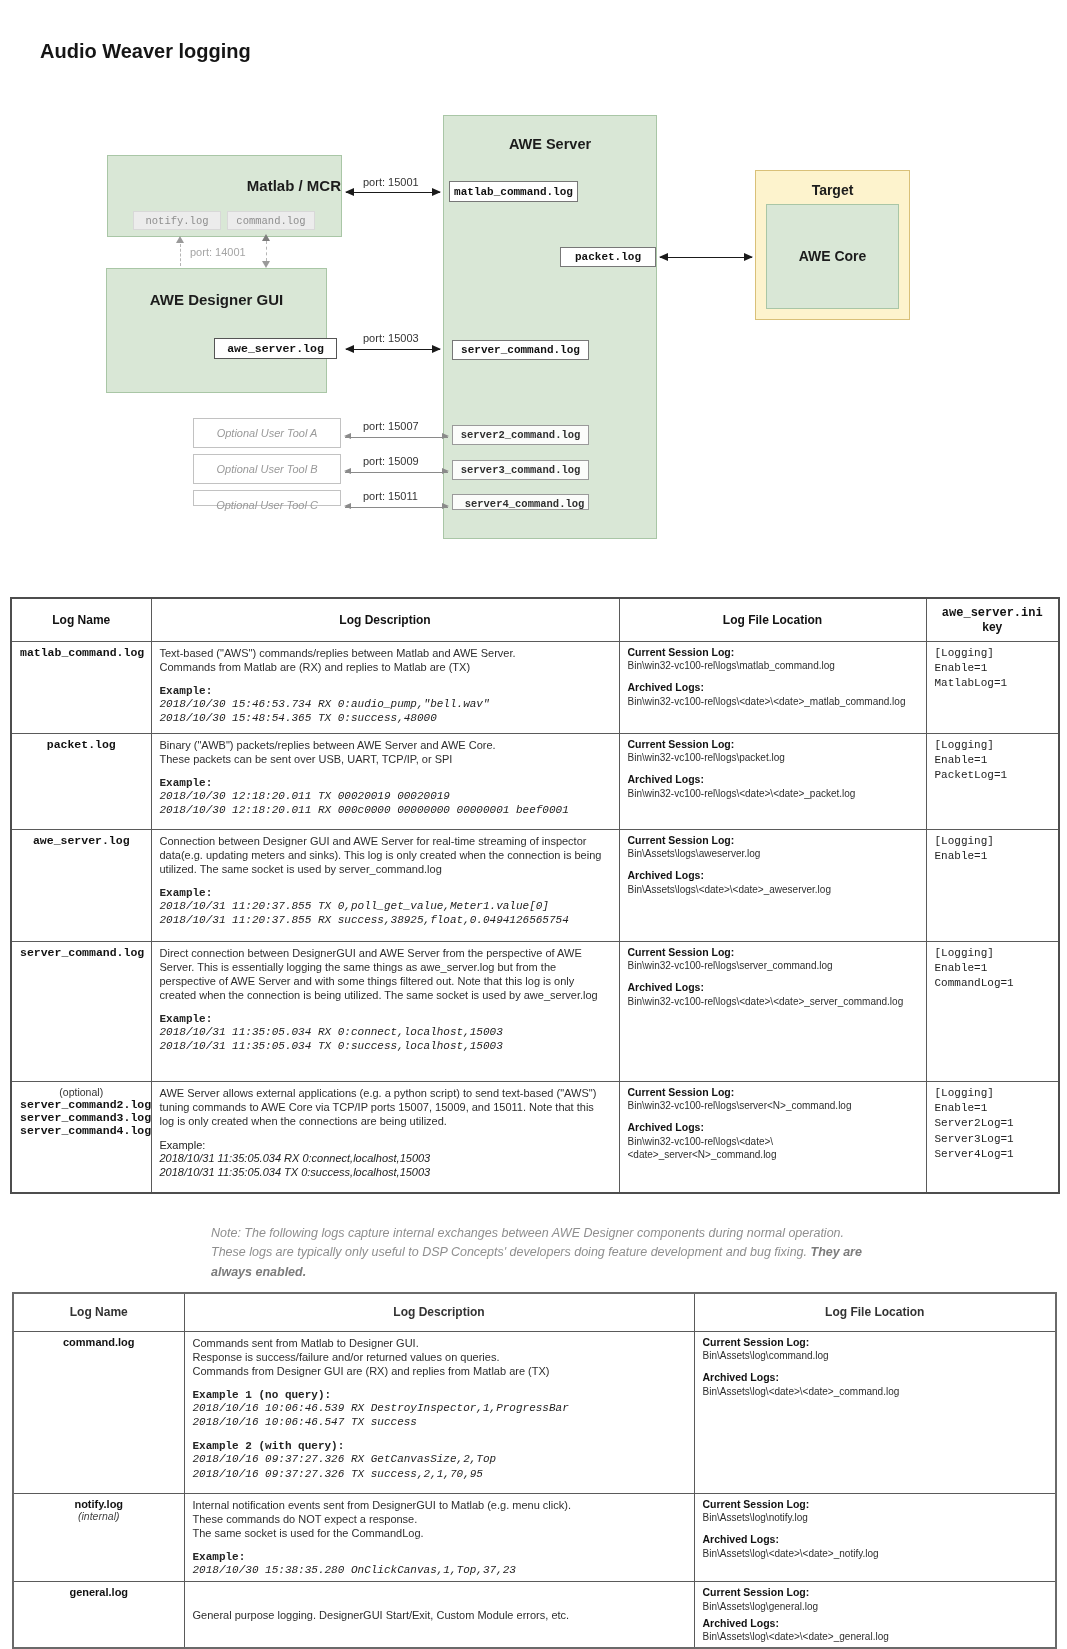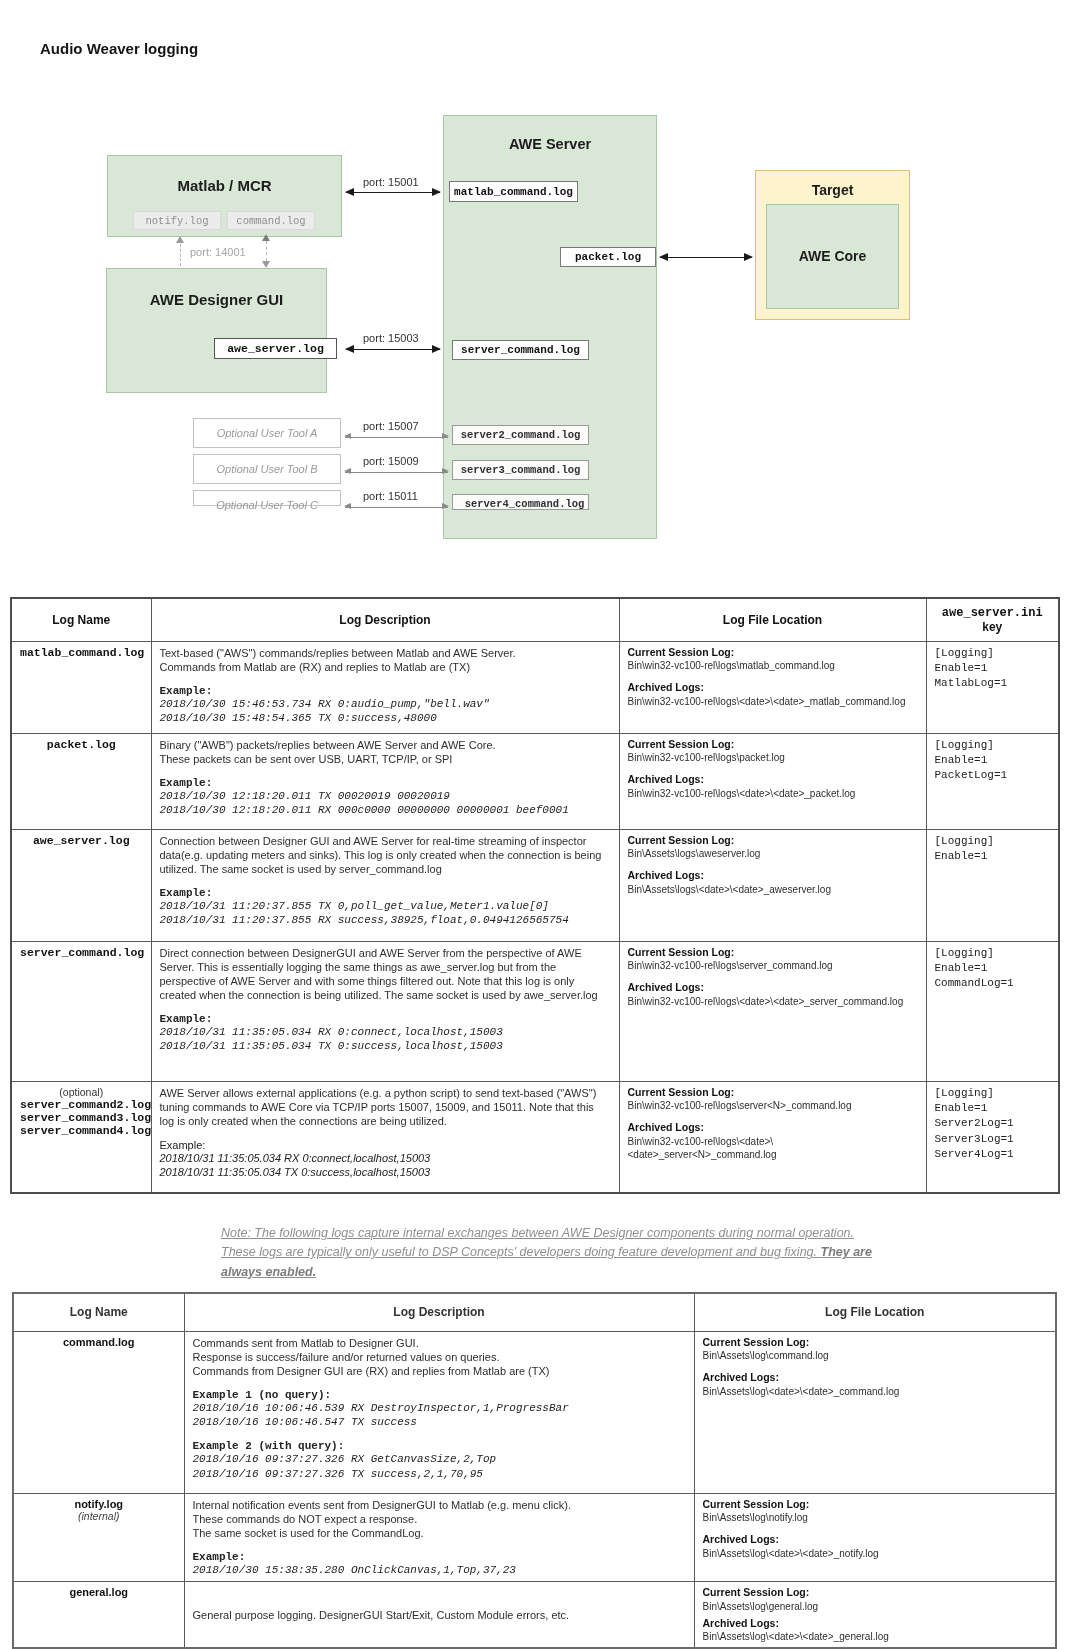--- a/index.html
+++ b/index.html
@@ -3,21 +3,21 @@
 <meta charset="utf-8">
 <style>
   html,body{margin:0;padding:0;background:#ffffff;}
   #page{position:relative;width:1067px;height:1649px;background:#fff;
         font-family:"Liberation Sans",sans-serif;color:#222;overflow:hidden;}
   .abs{position:absolute;}
   .mono{font-family:"Liberation Mono",monospace;}
   .pre{white-space:pre-line;}
 
   
-  #page-title{left:40px;top:40px;font-size:15px;font-weight:bold;color:#151515;}
+  #page-title{left:40px;top:40px;font-size:20px;font-weight:bold;color:#151515;}
   .gbox{background:#d9e7d6;border:1px solid #a9c6a6;box-sizing:border-box;}
   .ybox{background:#fdf3cd;border:1px solid #d9c078;box-sizing:border-box;}
   .box-title{font-weight:bold;color:#1c1c1c;text-align:center;}
   .chip{background:#ffffff;border:1px solid #777;box-sizing:border-box;text-align:center;
         font-family:"Liberation Mono",monospace;font-weight:bold;font-size:11px;color:#111;}
   .chip.grey{background:#ececec;border:1px solid #d8d8d8;color:#8f8f8f;font-weight:normal;font-size:10.5px;}
   .chip.soft{background:rgba(255,255,255,0.88);border:1px solid #9a9a9a;font-size:10.5px;color:#2e2e2e;}
   .toolbox{background:#fff;border:1px solid #c2c2c2;box-sizing:border-box;text-align:center;
            font-style:italic;color:#9a9a9a;font-size:11px;}
   .portlabel{font-size:11px;color:#333;}
@@ -59,21 +59,21 @@
 
 <div id="page">
 
   <div class="abs" id="page-title">Audio Weaver logging</div>
 
   <div class="abs gbox" style="left:443px;top:115px;width:214px;height:424px;">
     <div class="box-title" style="margin-top:20px;font-size:14.5px;">AWE Server</div>
   </div>
 
   <div class="abs gbox" style="left:107px;top:155px;width:235px;height:82px;">
-    <div class="box-title" style="margin-top:21px;font-size:15px;">Matlab / MCR</div>
+    <div class="box-title" style="margin-top:21px;font-size:15px;text-align:right;">Matlab / MCR</div>
   </div>
   <div class="abs chip grey" style="left:133px;top:211px;width:88px;height:19px;line-height:18px;">notify.log</div>
   <div class="abs chip grey" style="left:227px;top:211px;width:88px;height:19px;line-height:18px;">command.log</div>
 
   <div class="abs portlabel" style="left:363px;top:176px;">port: 15001</div>
   <div class="abs harr" style="left:346px;top:192px;width:94px;"></div>
 
   <div class="abs chip" style="left:449px;top:181px;width:129px;height:21px;line-height:20px;">matlab_command.log</div>
 
   <div class="abs chip" style="left:560px;top:247px;width:96px;height:20px;line-height:19px;">packet.log</div>
@@ -235,21 +235,21 @@
       </td>
       <td class="inicell pre">[Logging]
 Enable=1
 Server2Log=1
 Server3Log=1
 Server4Log=1</td>
     </tr>
   </tbody>
     </table>
 
-  <div class="abs" id="note" style="left:221px;top:1224px;width:665px;text-decoration:underline;">
+  <div class="abs" id="note" style="left:211px;top:1224px;width:665px;">
     <span>Note: The following logs capture internal exchanges between AWE Designer components during normal operation. These logs are typically only useful to DSP Concepts' developers doing feature development and bug fixing. </span><b>They are always enabled.</b>
   </div>
 
   <table class="doc abs" style="left:12px;top:1292px;width:1043px;border-color:#6a6a6a;">
     <colgroup>
         <col style="width:171px">
         <col style="width:510px">
         <col style="width:362px">
       </colgroup>
     <tbody>

